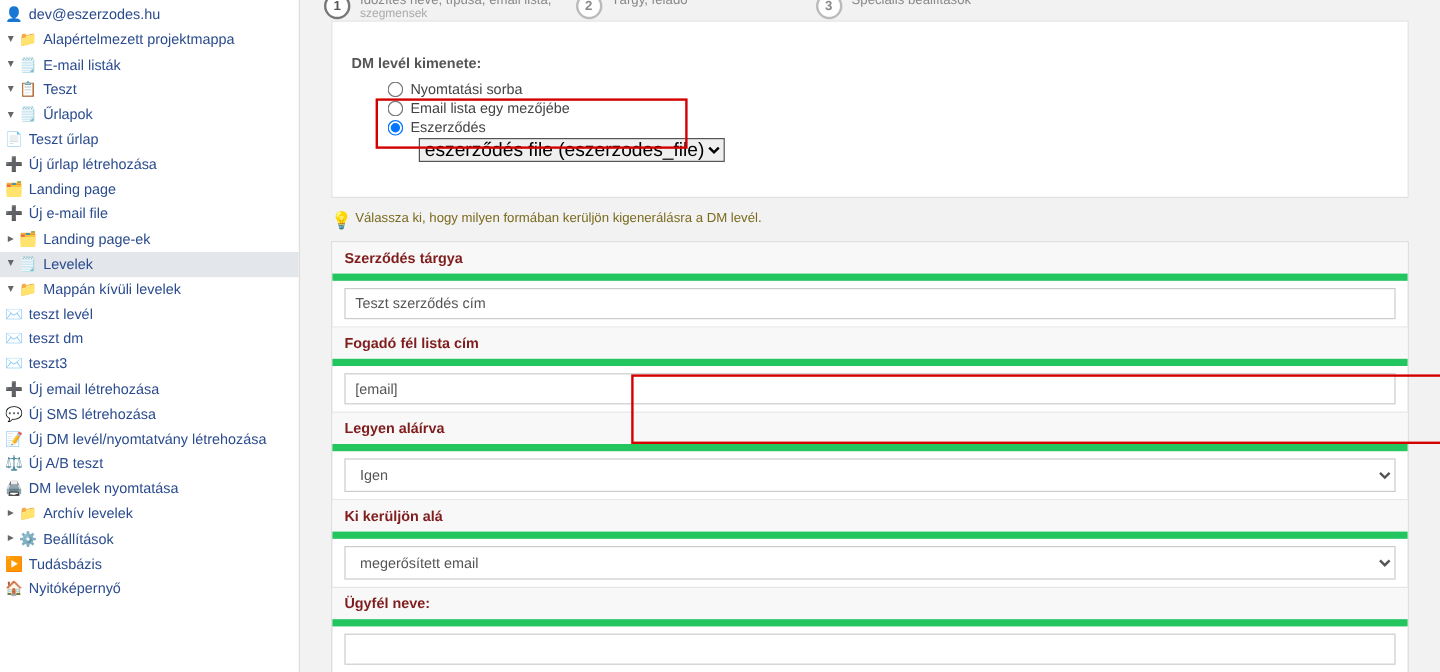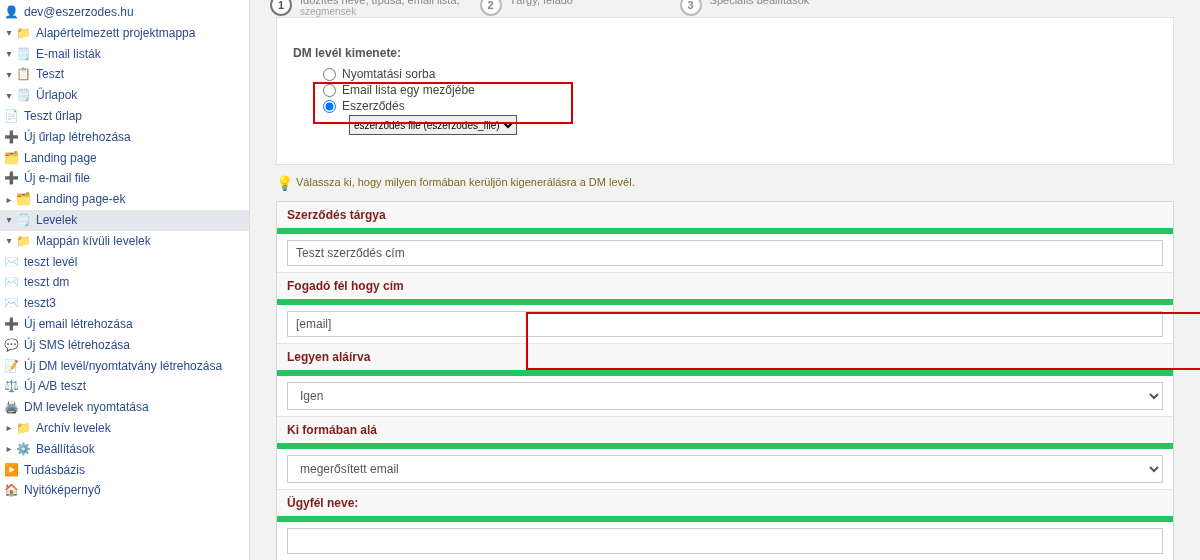--- a/index.html
+++ b/index.html
@@ -138,21 +138,21 @@
   }
   .radio-group { margin-left:30px; position:relative; }
   .radio-row {
     display:flex; align-items:center; gap:6px;
     padding:1px 0;
     font-size:12px;
     color:#444;
   }
   .radio-row input[type="radio"] { margin:0; }
   .radio-row select {
-    font-size:10px; height:20px; margin-left:10px;
+    font-size:16px; height:20px; margin-left:10px;
     border:1px solid #555;
   }
   .highlight-box {
     position:absolute;
     border:2px solid #d40000;
     pointer-events:none;
   }
   .hb1 { left:36px; top:64px; width:260px; height:42px; }
 
   .hint {
@@ -381,35 +381,35 @@
     </div>
 
     <div class="form-table">
       <div class="form-row">
         <div class="flabel">Szerződés tárgya</div>
         <div class="fvalue">
           <input type="text" value="Teszt szerződés cím" style="">
         </div>
       </div>
       <div class="form-row">
-        <div class="flabel">Fogadó fél hogy cím</div>
+        <div class="flabel">Fogadó fél lista cím</div>
         <div class="fvalue">
           <input type="text" value="[email]" style="">
         </div>
       </div>
       <div class="form-row">
         <div class="flabel">Legyen aláírva</div>
         <div class="fvalue">
           <select>
             <option>Igen</option>
           </select>
         </div>
       </div>
       <div class="form-row">
-        <div class="flabel">Ki formában alá</div>
+        <div class="flabel">Ki kerüljön alá</div>
         <div class="fvalue">
           <select>
             <option>megerősített email</option>
           </select>
         </div>
       </div>
       <div class="form-row">
         <div class="flabel">Ügyfél neve:</div>
         <div class="fvalue">
           <input type="text" value="" style="">

